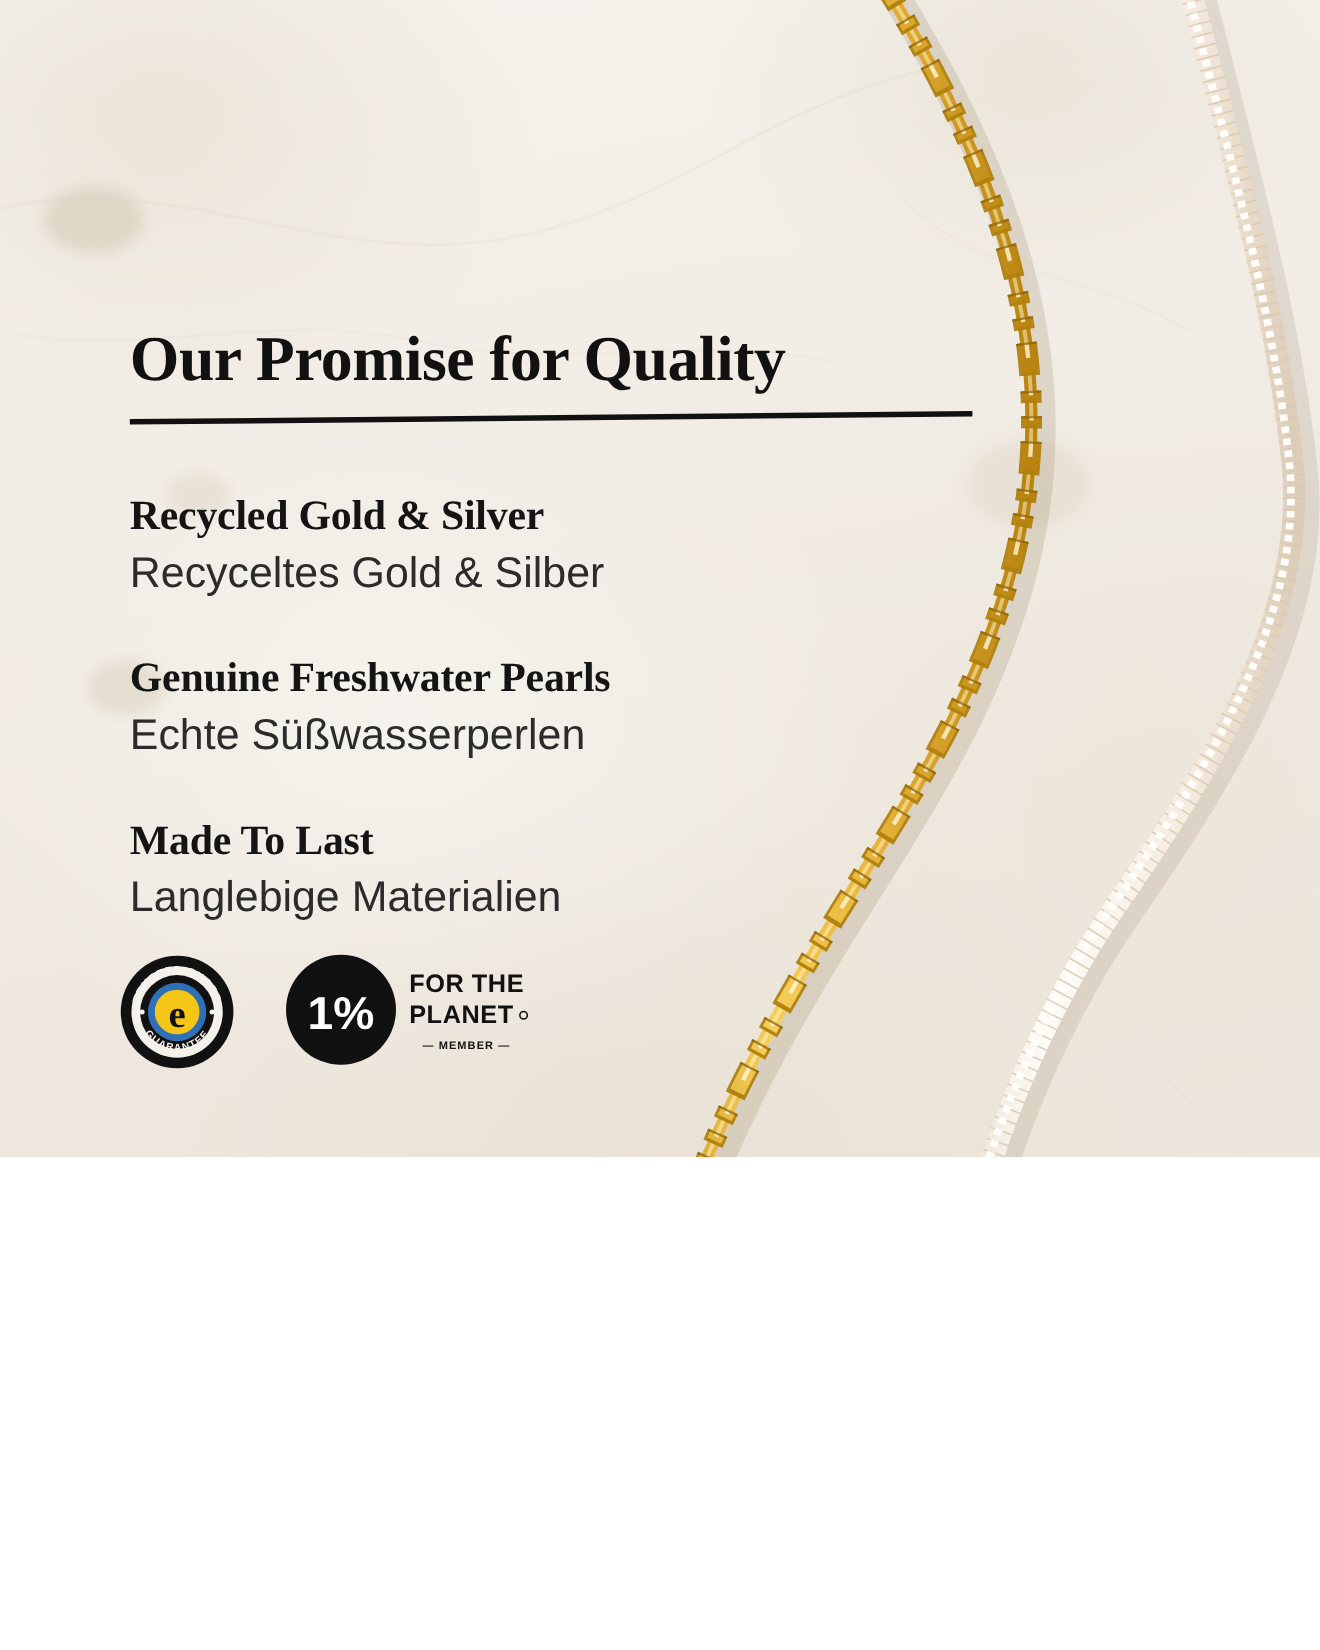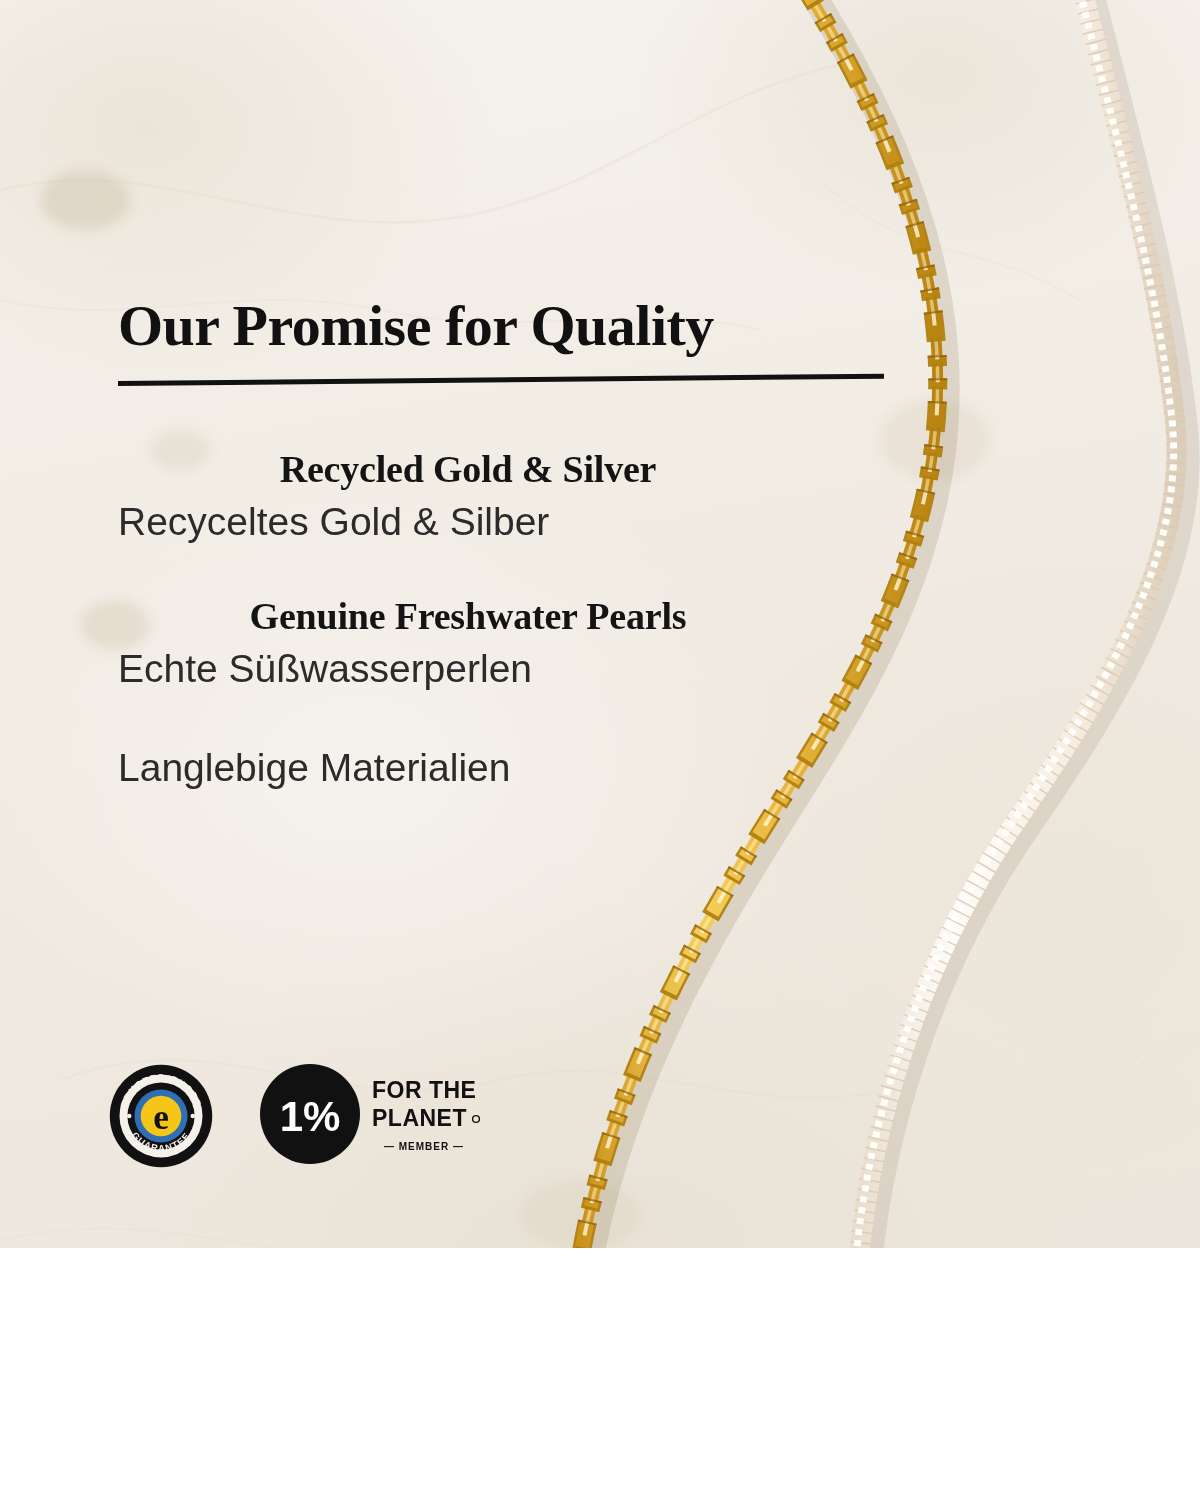--- a/index.html
+++ b/index.html
@@ -3,21 +3,21 @@
 <meta charset="utf-8">
 <style>
   html, body {
     margin: 0;
     padding: 0;
     background: #ffffff;
   }
   .canvas {
     position: relative;
     width: 1200px;
-    height: 1248px;
+    height: 1052px;
     overflow: hidden;
     font-family: "Liberation Sans", sans-serif;
     background: #84cc16;
   }
 
   
   .bg {
     position: absolute;
     inset: 0;
     background:
@@ -72,21 +72,20 @@
     margin-bottom: 48px;
   }
   .promise:last-child { margin-bottom: 0; }
   .p-en {
     font-family: "Liberation Serif", serif;
     font-weight: bold;
     font-size: 38px;
     line-height: 1.12;
     color: #141414;
     letter-spacing: -0.2px;
-    text-align: center;
   }
   .p-de {
     font-family: "Liberation Sans", sans-serif;
     font-weight: 400;
     font-size: 39px;
     line-height: 1.3;
     color: #2b2b2b;
     margin-top: 6px;
   }
 
@@ -168,20 +167,21 @@
     <div class="promises">
       <div class="promise">
         <div class="p-en">Recycled Gold &amp; Silver</div>
         <div class="p-de">Recyceltes Gold &amp; Silber</div>
       </div>
       <div class="promise">
         <div class="p-en">Genuine Freshwater Pearls</div>
         <div class="p-de">Echte Süßwasserperlen</div>
       </div>
       <div class="promise">
+        <div class="p-en">Made To Last</div>
         <div class="p-de">Langlebige Materialien</div>
       </div>
       <div class="promise">
       </div>
     </div>
   </div>
 
   <div class="badges">
 
     <svg class="ts-badge" viewBox="0 0 120 120">

